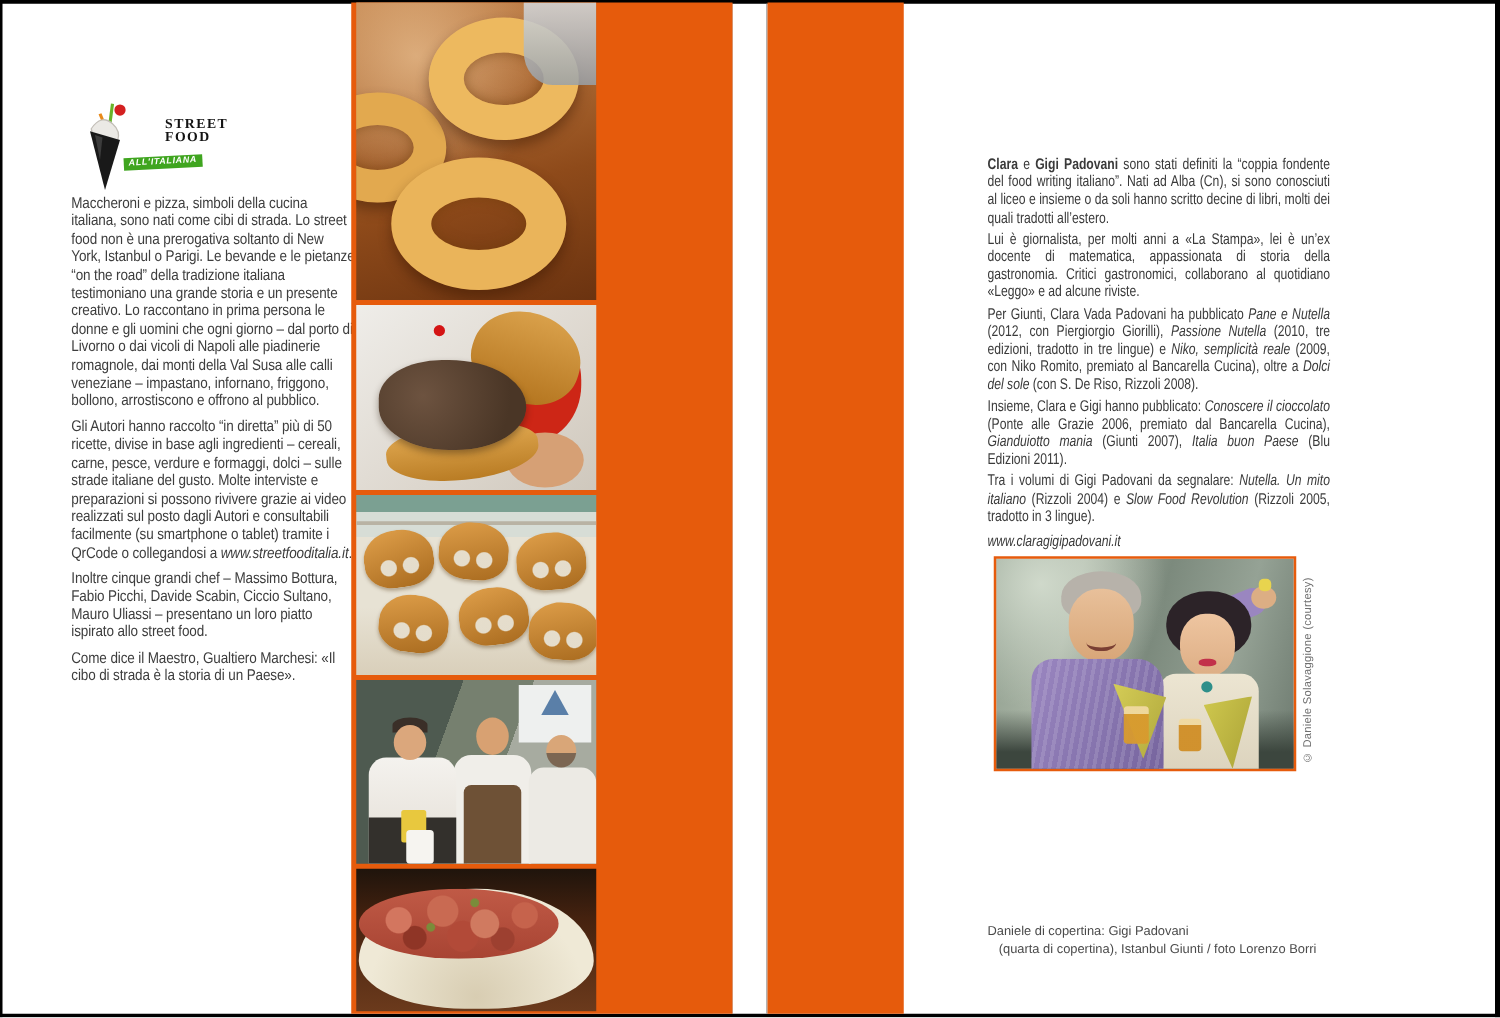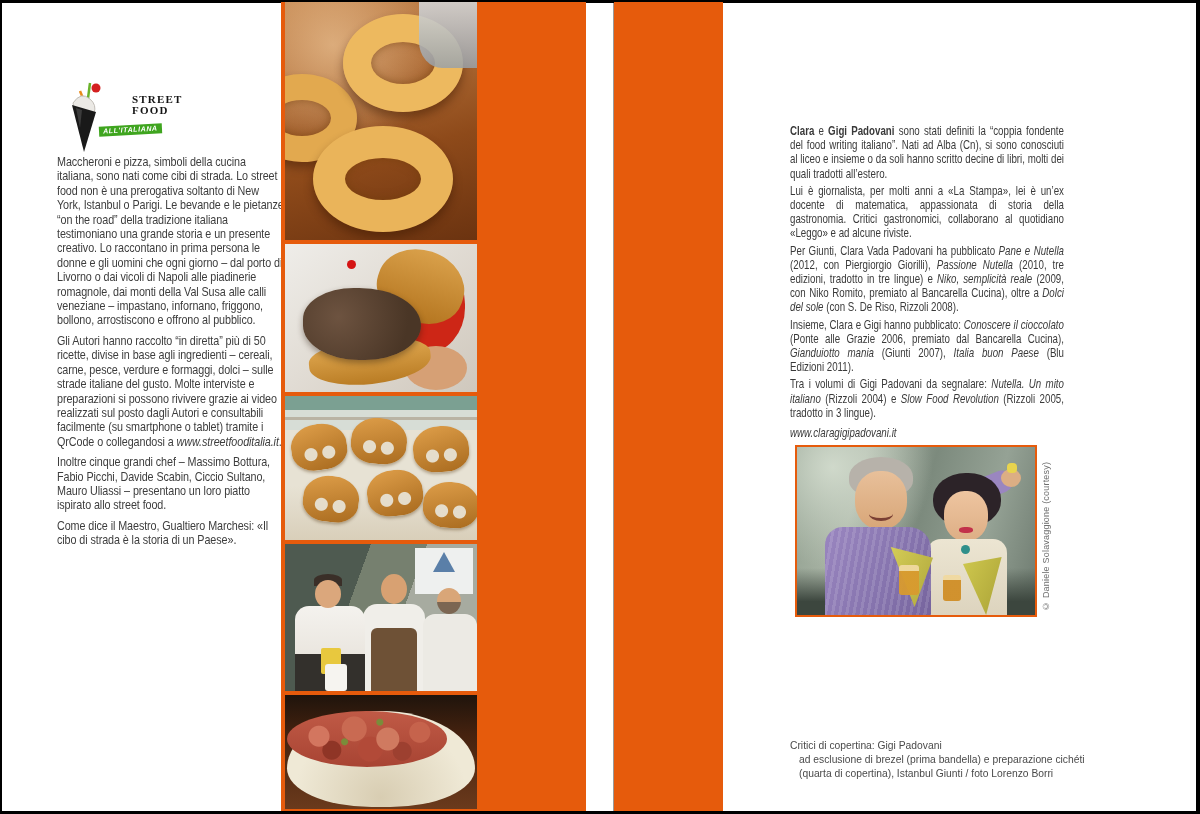--- a/index.html
+++ b/index.html
@@ -240,18 +240,17 @@
     <div class="man-body"></div>
     <div class="cone1"></div>
     <div class="beer1"></div>
     <div class="beer2"></div>
     <div class="cone2"></div>
   </div>
 
   <div class="v-credit">© Daniele Solavaggione (courtesy)</div>
 
   <div class="credits">
-    <div>Critici di copertina: Gigi Padovani</div>
-    <div class="ind">ad esclusione di brezel (prima bandella) e preparazione cichéti</div>
+    <div>Daniele di copertina: Gigi Padovani</div>
     <div class="ind">(quarta di copertina), Istanbul Giunti / foto Lorenzo Borri</div>
   </div>
 
 </div>
 
 </body></html>

